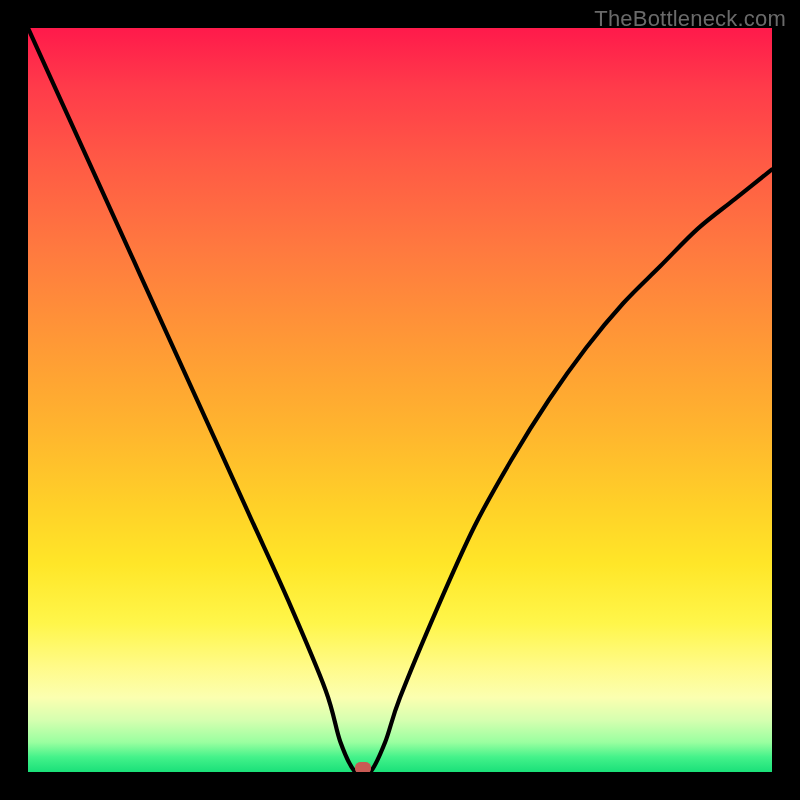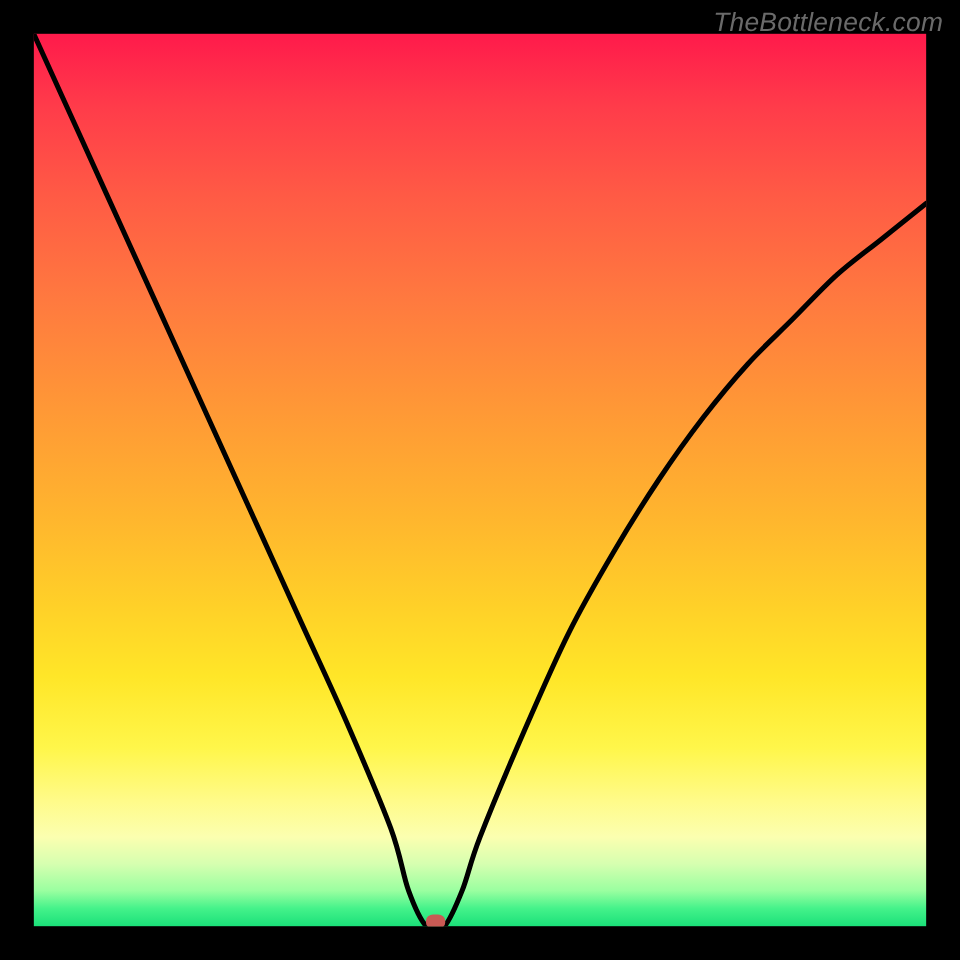--- a/index.html
+++ b/index.html
@@ -9,21 +9,20 @@
     height: 800px;
     background: #000;
     font-family: Arial, Helvetica, sans-serif;
     overflow: hidden;
   }
   .frame {
     position: relative;
     width: 800px;
     height: 796px;
     background: #000;
-    font-style: italic;
   }
   .watermark {
     position: absolute;
     top: 6px;
     right: 14px;
     color: #6a6a6a;
     font-size: 22px;
     font-weight: 400;
     letter-spacing: 0.2px;
     z-index: 5;

